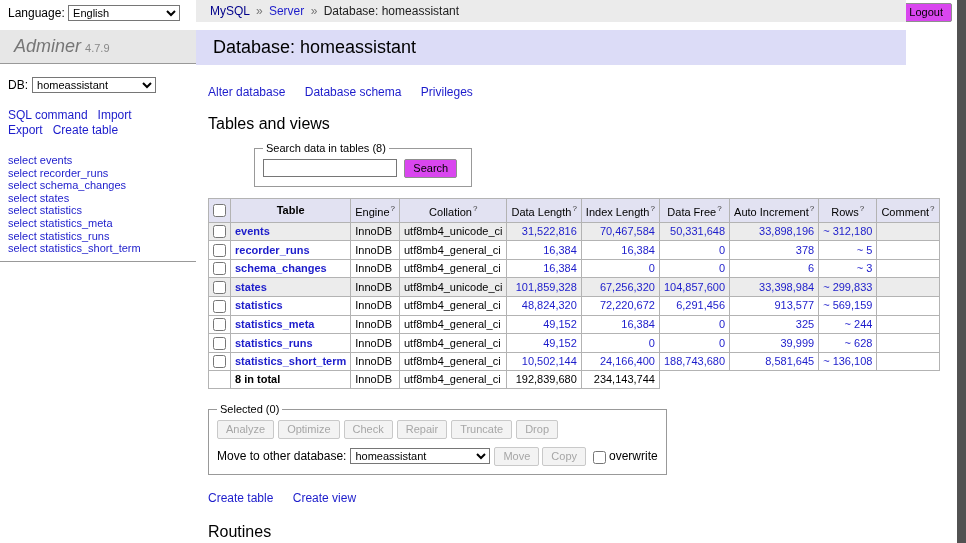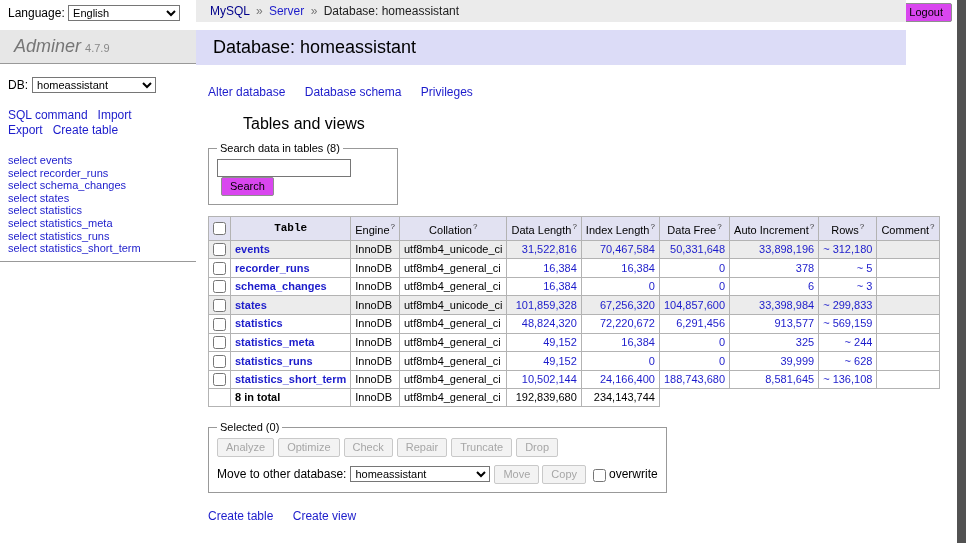--- a/index.html
+++ b/index.html
@@ -39,34 +39,34 @@
   .content { position: absolute; left: 196px; top: 0; width: 710px; }
   .breadcrumb { margin: 0; background: #ebebeb; padding: 4px 0 4px 14px; height: 22px; font-size: 12px; color: #666; }
   .breadcrumb .crumb-sep { color: #777; margin: 0 3px; }
   .breadcrumb .crumb-current { color: #222; }
   .breadcrumb .crumb-root { color: #00008b; }
   h2.page-title { margin: 8px 0 0; background: #dcdcf7; padding: 7px 0 7px 17px; font-size: 18px; font-weight: normal; color: #000; }
   .content-body { padding-left: 12px; }
   .nav-links { margin: 20px 0 0; }
   .nav-links a, .create-links a, .routine-links a { margin-right: 16px; }
   h3 { font-size: 16px; font-weight: normal; color: #000; margin: 0; }
-  h3.tables-heading { margin-top: 16px; margin-left: 35px; }
+  h3.tables-heading { margin-top: 16px; }
   h3.routines-heading { margin-top: 18px; }
 
   fieldset { border: 1px solid #999; margin: 0; padding: 5px 8px 8px; }
   legend { font-size: 11px; padding: 0 3px; }
-  .search-fs { margin-top: 9px; width: 190px; }
+  .search-fs { margin-top: 9px; width: 218px; margin-left: 46px; }
   .search-fs input[type=text] { width: 134px; height: 18px; border: 1px solid #767676; font-family: inherit; font-size: 11px; padding: 1px 3px; }
   .search-fs .btn { margin-left: 4px; text-align: right; }
 
   
   table.db-tables { margin-top: 11px; border-collapse: collapse; font-size: 11px; }
   table.db-tables td, table.db-tables th { border: 1px solid #b3b3b3; padding: 2px 4px; line-height: 13px; white-space: nowrap; }
   table.db-tables thead td { background: #e2e2f2; text-align: center; padding: 3px 4px; }
-  table.db-tables thead .hname { font-weight: bold; font-family: Liberation Mono, monospace; }
+  table.db-tables thead .hname { font-weight: bold; }
   sup.help { font-size: 8px; color: #333; margin-left: 1px; }
   td.check { text-align: center; padding: 1px 2px; }
   td.check input { margin: 0; vertical-align: middle; }
   th.tname { text-align: left; font-weight: bold; }
   th.tname a { font-weight: bold; }
   td.num { text-align: right; }
   td.num a { display: block; text-align: right; }
   tr.shaded td, tr.shaded th { background: #ececec; }
   tfoot th.total-label { text-align: left; font-weight: bold; }
   tfoot td.black-num { text-align: right; color: #000; }

